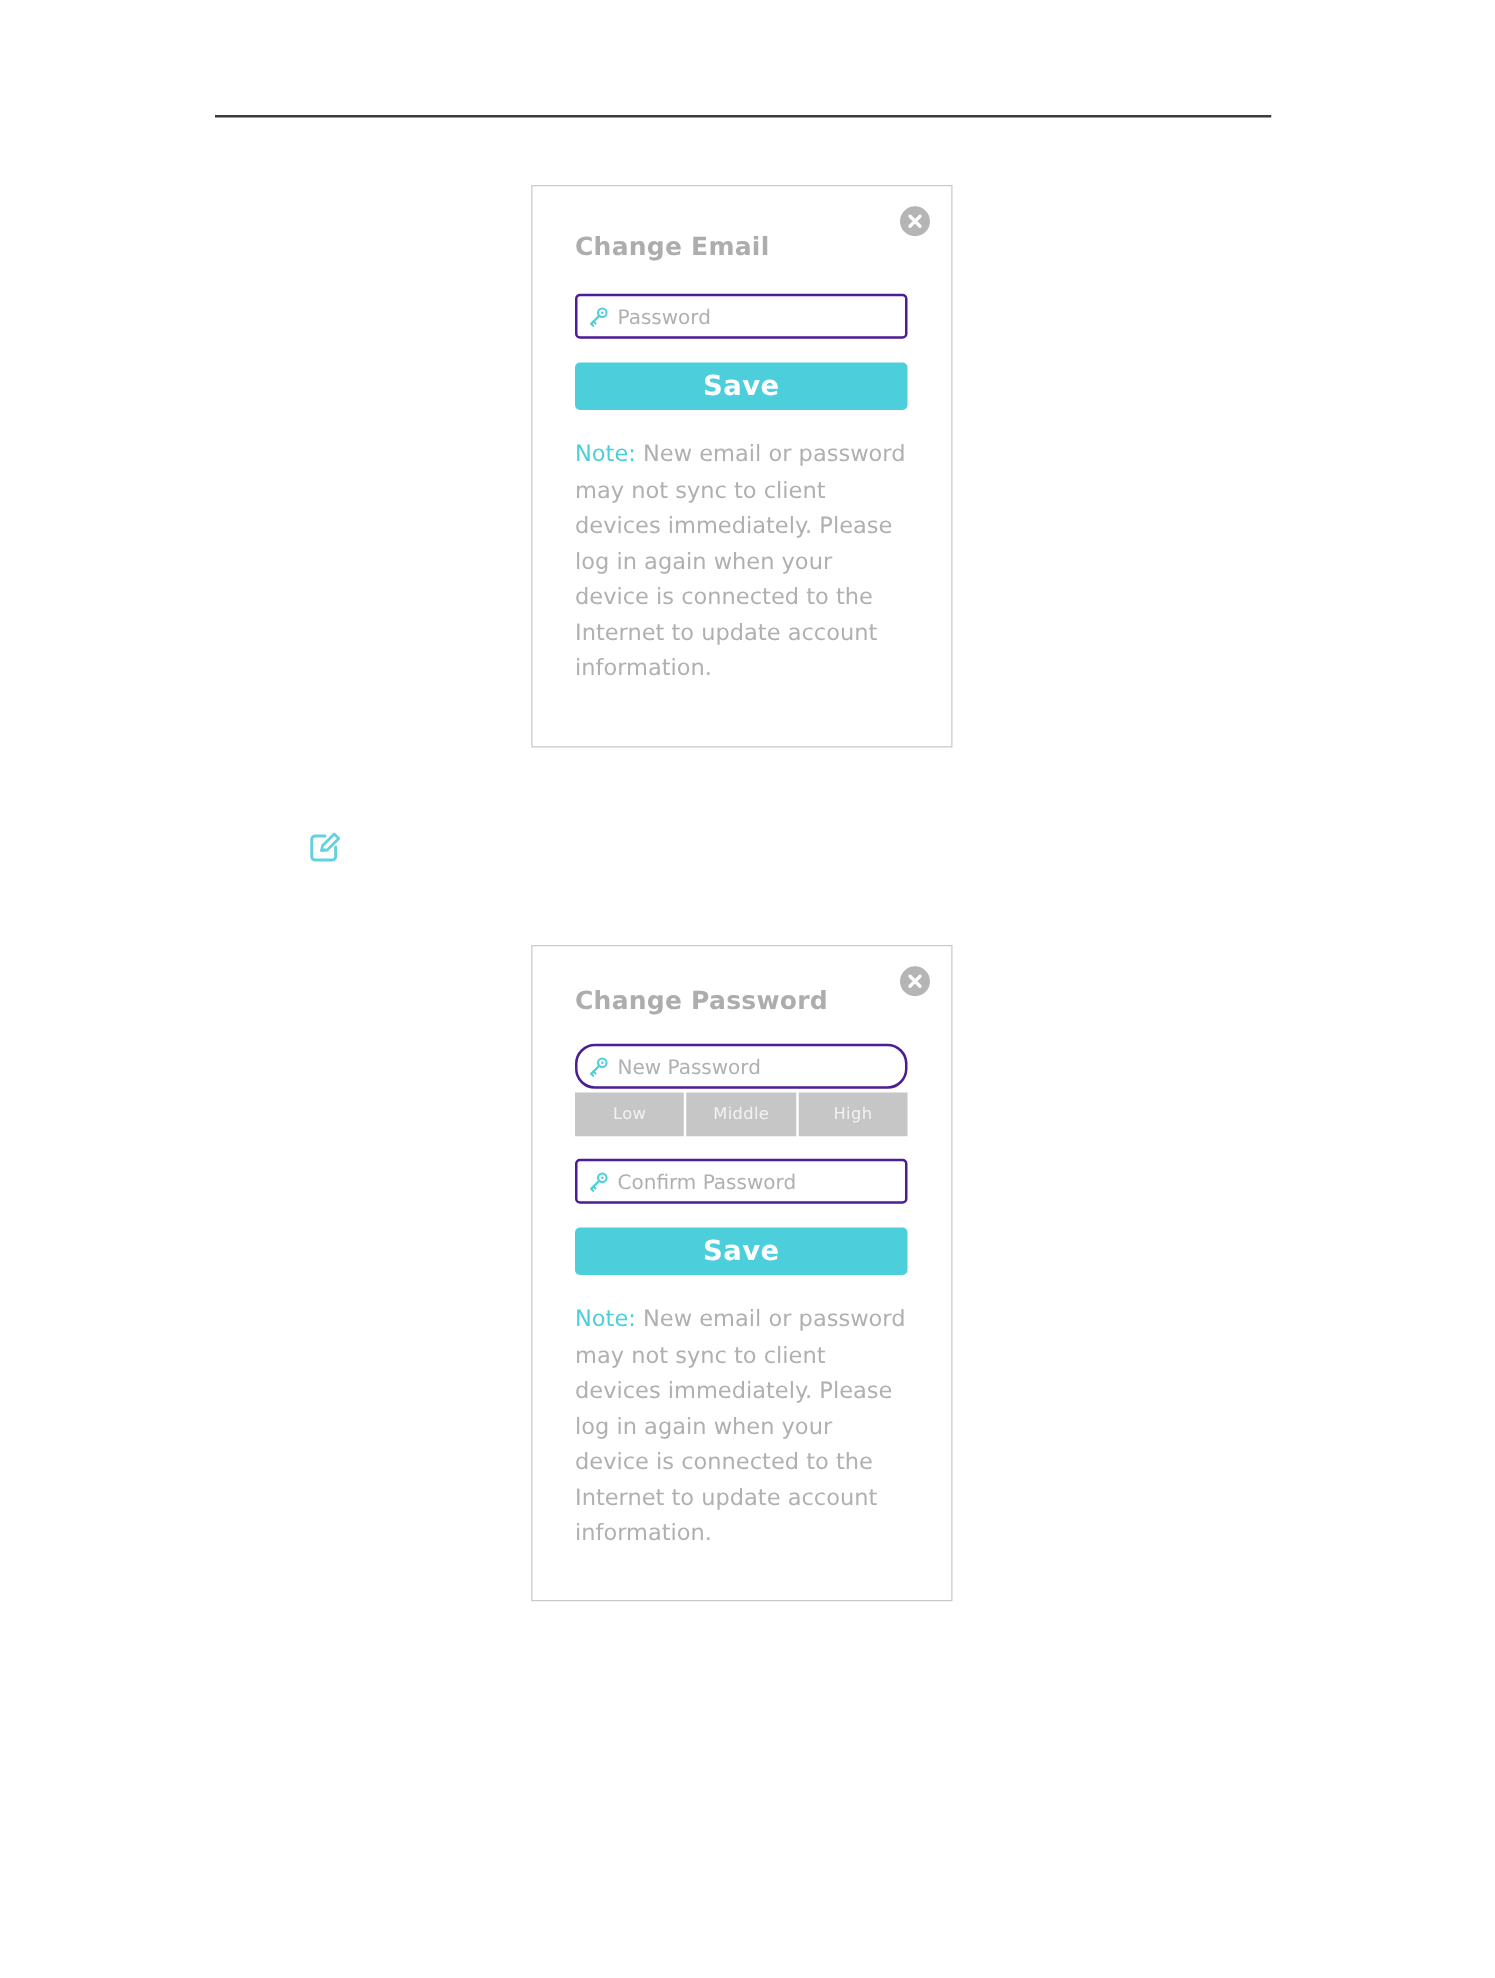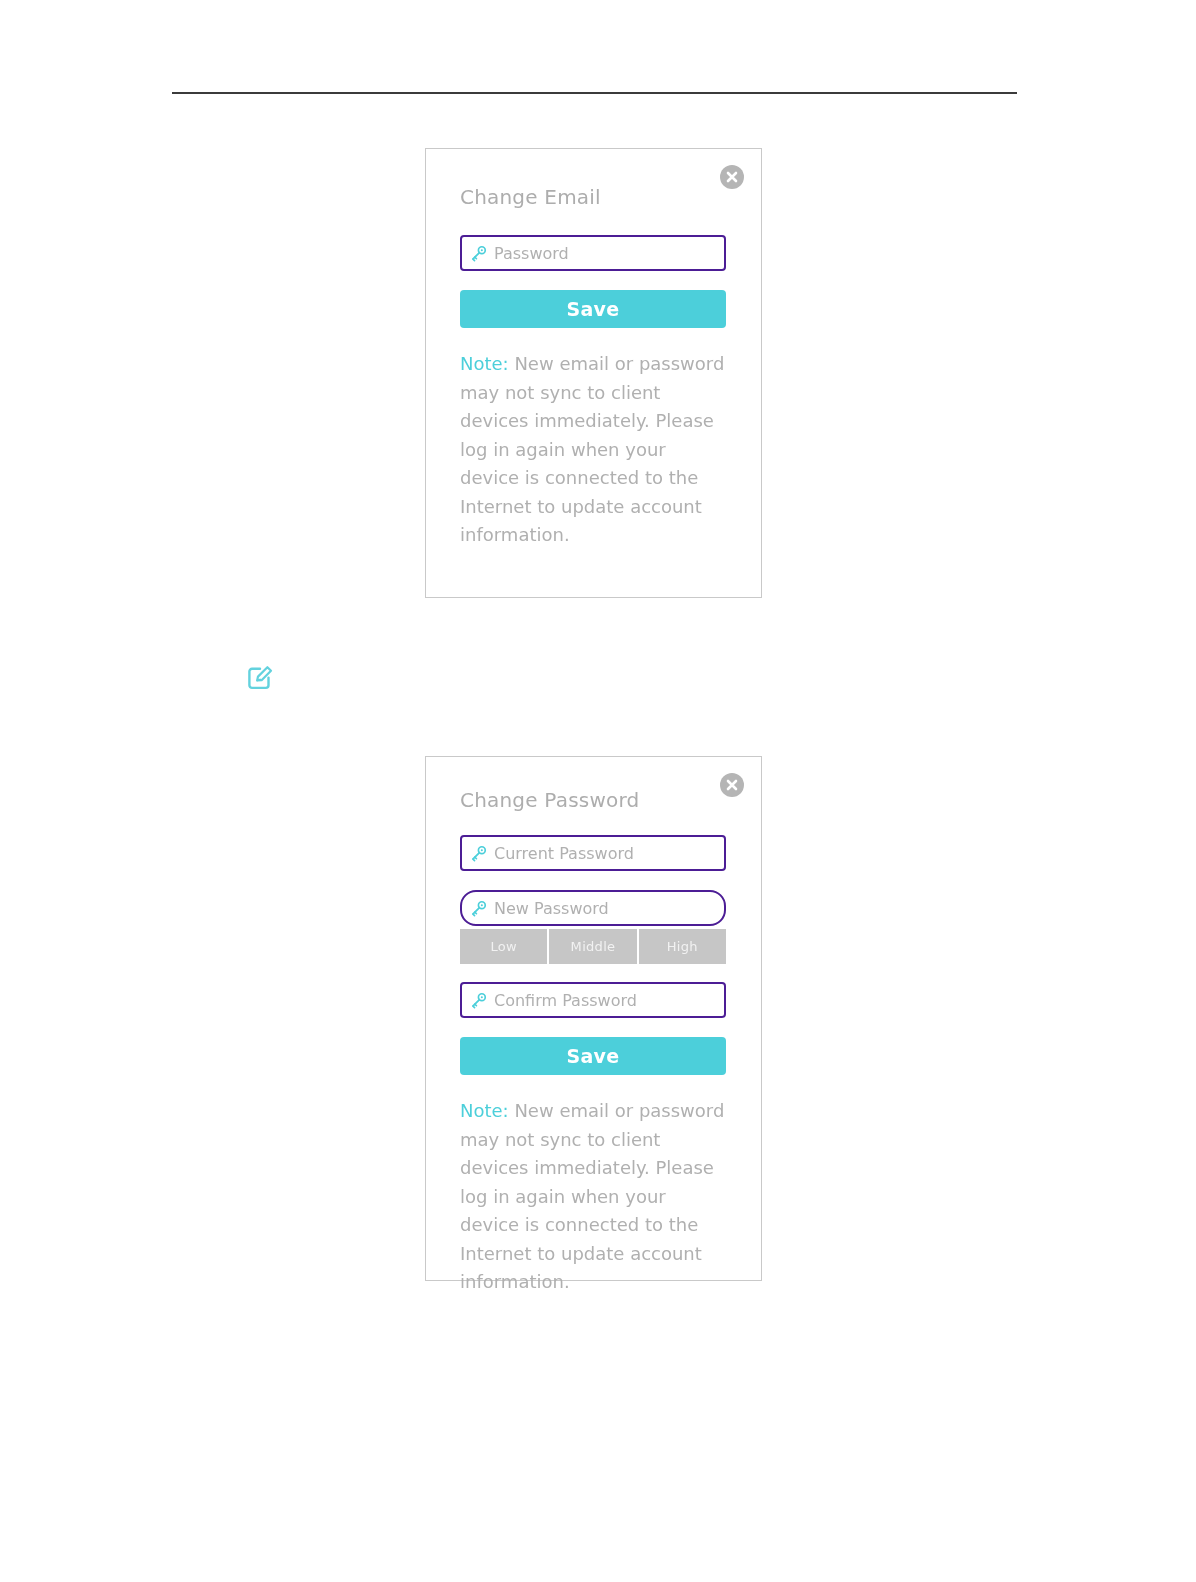--- a/index.html
+++ b/index.html
@@ -60,20 +60,21 @@
   }
   .dialog-close svg { display: block; }
 
   .dialog-title {
     position: absolute;
     left: 34px;
     font-size: 20px;
     color: #adadad;
     letter-spacing: 0.2px;
     white-space: nowrap;
+    font-weight: bold;
   }
   #dialog-change-email .dialog-title { top: 36px; }
   #dialog-change-password .dialog-title { top: 31px; }
 
   
   .form-body {
     position: absolute;
     left: 34px;
     width: 266px;
   }
@@ -125,21 +126,21 @@
     letter-spacing: 0.3px;
   }
 
   
   .save-button {
     height: 38px;
     background: #4ccfda;
     border: none;
     border-radius: 4px;
     color: #ffffff;
-    font-size: 19px;
+    font-size: 22px;
     font-weight: bold;
     font-family: "DejaVu Sans", sans-serif;
     width: 100%;
     cursor: pointer;
     letter-spacing: 0.3px;
   }
 
   
   .note {
     margin-top: 22px;
@@ -208,32 +209,20 @@
   <div class="dialog-close">
     <svg width="24" height="24" viewBox="0 0 24 24" aria-hidden="true">
       <path d="M8 8 L16 16 M16 8 L8 16" stroke="#ffffff" stroke-width="2.6" stroke-linecap="round"></path>
     </svg>
   </div>
 
   <div class="dialog-title">Change Password</div>
 
   <div class="form-body">
 
-    <div class="field">
-      <span class="field-icon">
-        <svg width="19" height="19" viewBox="0 0 24 24" aria-hidden="true">
-          <circle cx="16.2" cy="7.8" r="4.3" fill="none" stroke="#4ccfda" stroke-width="2.1"></circle>
-          <circle cx="16.2" cy="7.8" r="1.3" fill="#4ccfda"></circle>
-          <path d="M13.2 10.8 L5.2 18.8" stroke="#4ccfda" stroke-width="2.3" stroke-linecap="round"></path>
-          <path d="M7.4 16.6 L9.4 18.6" stroke="#4ccfda" stroke-width="2.1" stroke-linecap="round"></path>
-          <path d="M5.0 19.0 L7.0 21.0" stroke="#4ccfda" stroke-width="2.1" stroke-linecap="round"></path>
-        </svg>
-      </span>
-      <span class="field-placeholder">Current Password</span>
-    </div>
 
     <div class="field tight">
       <span class="field-icon">
         <svg width="19" height="19" viewBox="0 0 24 24" aria-hidden="true">
           <circle cx="16.2" cy="7.8" r="4.3" fill="none" stroke="#4ccfda" stroke-width="2.1"></circle>
           <circle cx="16.2" cy="7.8" r="1.3" fill="#4ccfda"></circle>
           <path d="M13.2 10.8 L5.2 18.8" stroke="#4ccfda" stroke-width="2.3" stroke-linecap="round"></path>
           <path d="M7.4 16.6 L9.4 18.6" stroke="#4ccfda" stroke-width="2.1" stroke-linecap="round"></path>
           <path d="M5.0 19.0 L7.0 21.0" stroke="#4ccfda" stroke-width="2.1" stroke-linecap="round"></path>
         </svg>

